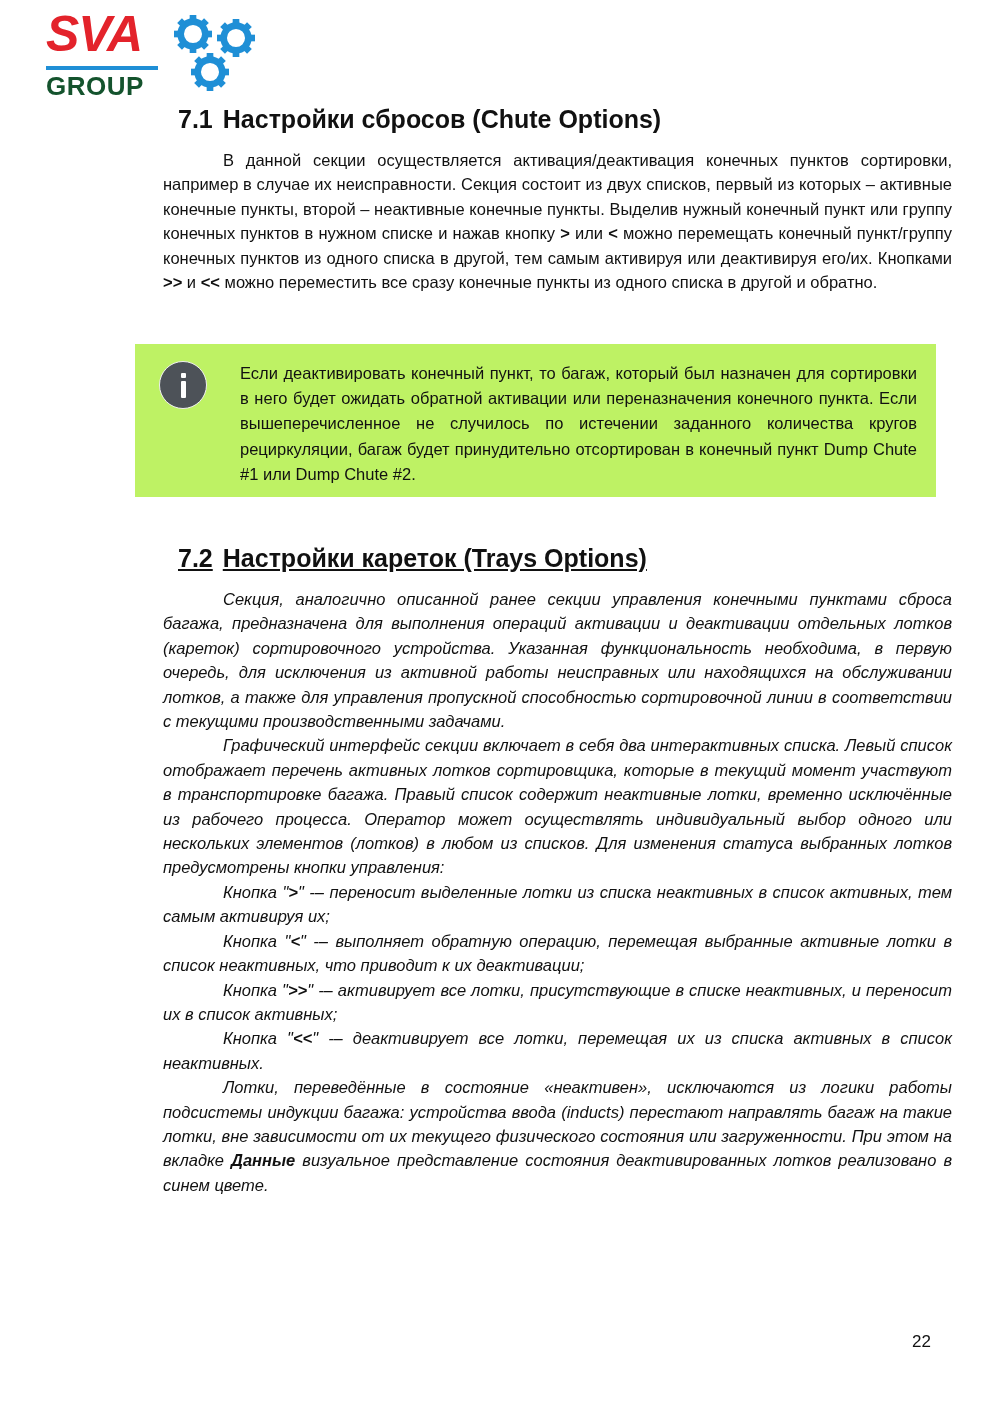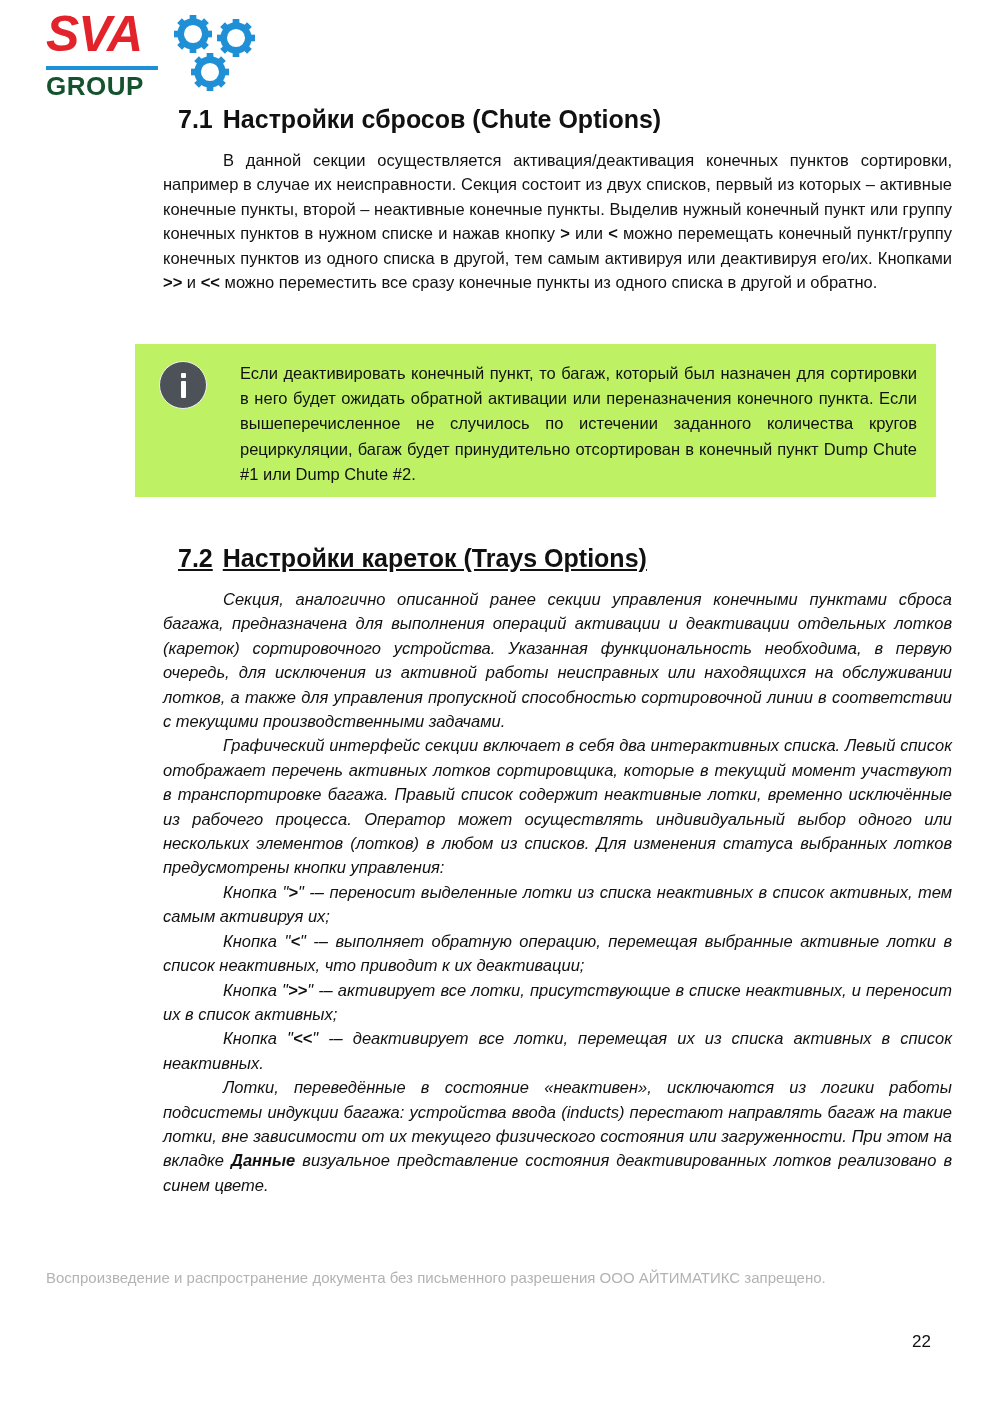--- a/index.html
+++ b/index.html
@@ -84,15 +84,14 @@
   <p>Секция, аналогично описанной ранее секции управления конечными пунктами сброса багажа, предназначена для выполнения операций активации и деактивации отдельных лотков (кареток) сортировочного устройства. Указанная функциональность необходима, в первую очередь, для исключения из активной работы неисправных или находящихся на обслуживании лотков, а также для управления пропускной способностью сортировочной линии в соответствии с текущими производственными задачами.</p>
   <p>Графический интерфейс секции включает в себя два интерактивных списка. Левый список отображает перечень активных лотков сортировщика, которые в текущий момент участвуют в транспортировке багажа. Правый список содержит неактивные лотки, временно исключённые из рабочего процесса. Оператор может осуществлять индивидуальный выбор одного или нескольких элементов (лотков) в любом из списков. Для изменения статуса выбранных лотков предусмотрены кнопки управления:</p>
   <p><span>Кнопка "</span><b>&gt;</b><span>" -– переносит выделенные лотки из списка неактивных в список активных, тем самым активируя их;</span></p>
   <p><span>Кнопка "</span><b>&lt;</b><span>" -– выполняет обратную операцию, перемещая выбранные активные лотки в список неактивных, что приводит к их деактивации;</span></p>
   <p><span>Кнопка "</span><b>&gt;&gt;</b><span>" -– активирует все лотки, присутствующие в списке неактивных, и переносит их в список активных;</span></p>
   <p><span>Кнопка "</span><b>&lt;&lt;</b><span>" -– деактивирует все лотки, перемещая их из списка активных в список неактивных.</span></p>
   <p><span>Лотки, переведённые в состояние «неактивен», исключаются из логики работы подсистемы индукции багажа: устройства ввода (inducts) перестают направлять багаж на такие лотки, вне зависимости от их текущего физического состояния или загруженности. При этом на вкладке </span><b>Данные</b><span> визуальное представление состояния деактивированных лотков реализовано в синем цвете.</span></p>
 </div>
 
 <div class="footer">
-  <div>Воспроизведение и распространение документа без письменного разрешения ООО АЙТИМАТИКС запрещено.</div>
 </div>
 <div class="pagenum">22</div>
 
 </body></html>

